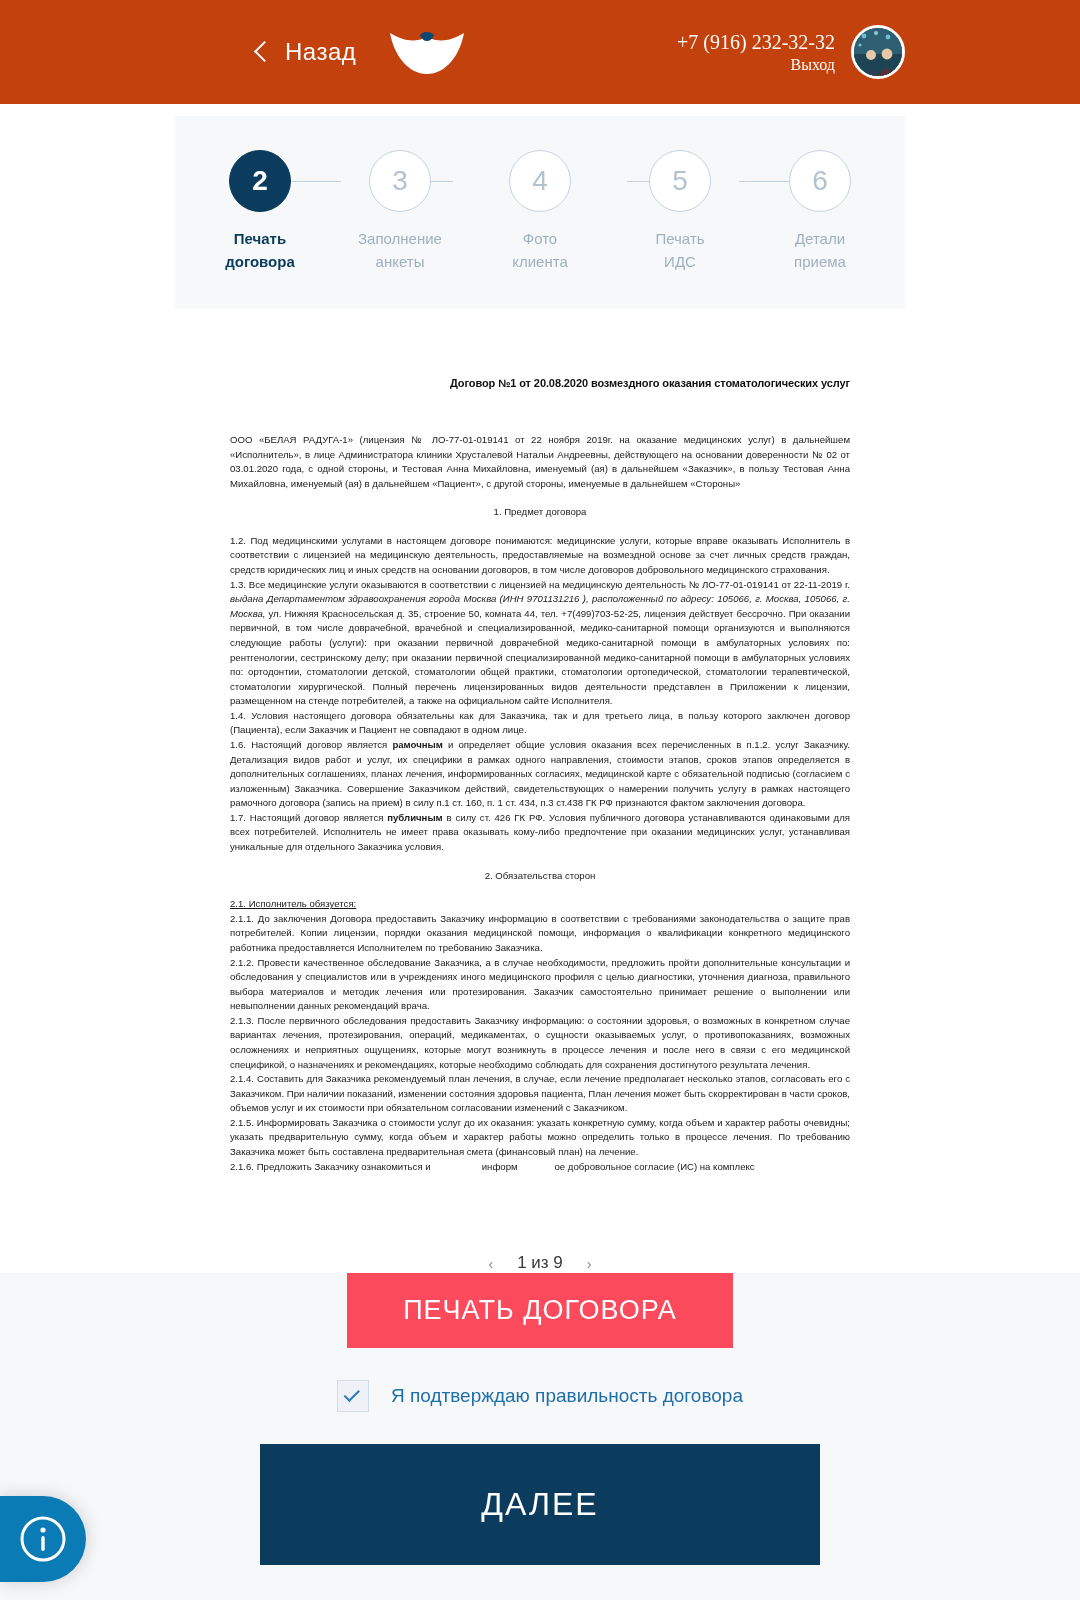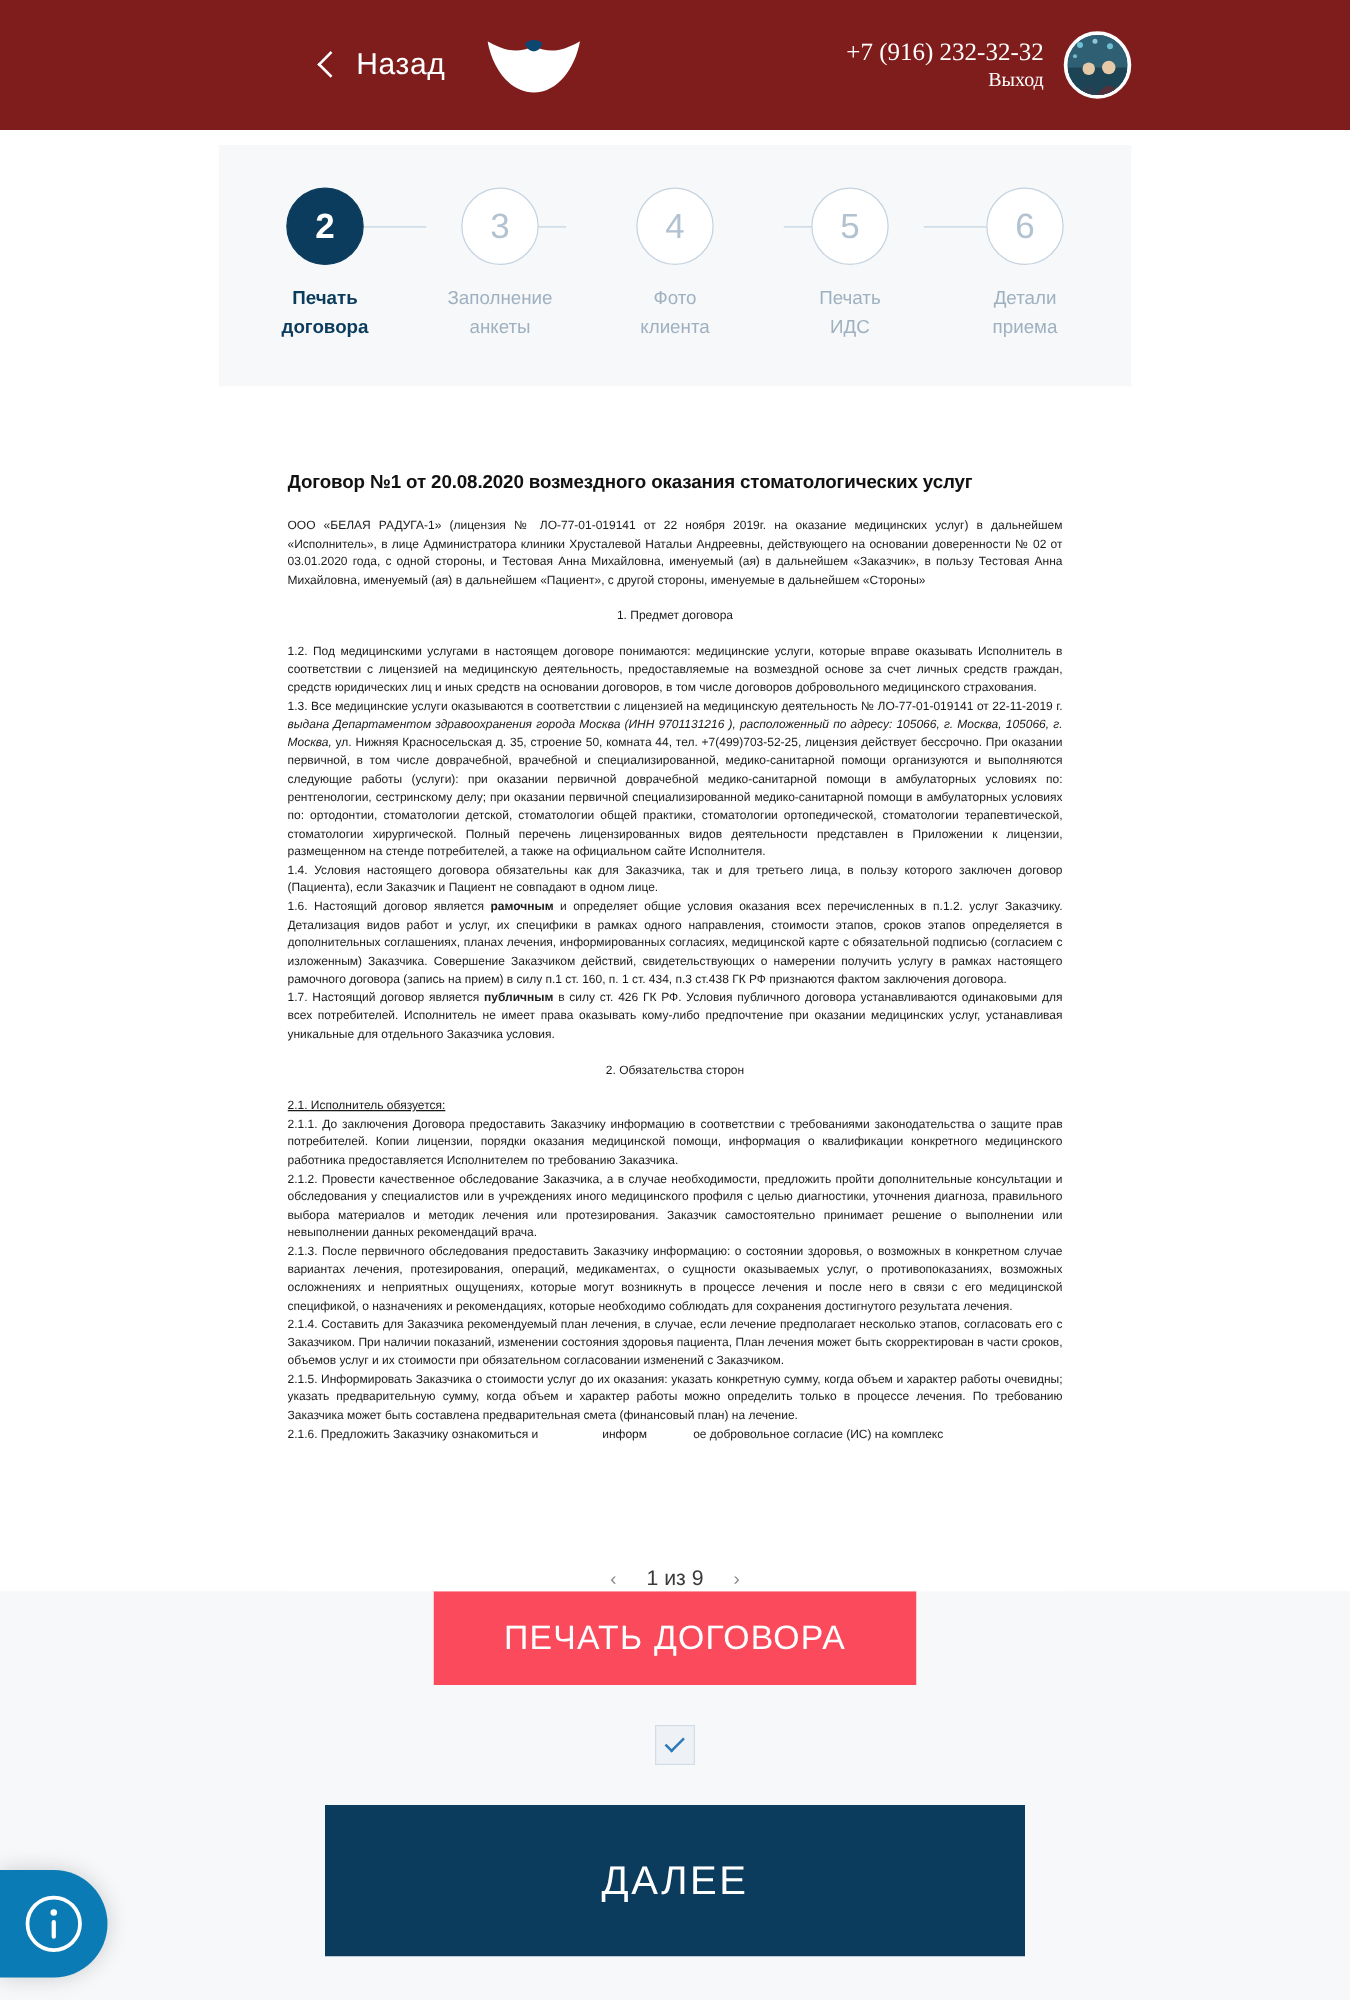--- a/index.html
+++ b/index.html
@@ -7,21 +7,21 @@
     width: 1080px; height: 1600px;
     font-family: "Liberation Sans", sans-serif;
     background: #ffffff;
     overflow: hidden;
   }
 
   
   .header {
     position: relative;
     height: 104px;
-    background: #7f1d1d;
+    background: #c2410c;
     display: flex;
     align-items: center;
     justify-content: center;
   }
   .header-inner {
     width: 730px;
     height: 100%;
     display: flex;
     align-items: center;
     position: relative;
@@ -148,25 +148,25 @@
 
   
   .doc-wrap {
     width: 620px;
     margin: 24px auto 0 auto;
     background: #ffffff;
     padding: 44px 0 0 0;
     position: relative;
   }
   .doc-title {
-    font-size: 15px;
+    font-size: 11px;
     font-weight: bold;
-    text-align: left;
+    text-align: right;
     color: #111;
-    margin-bottom: 20px;
+    margin-bottom: 44px;
     letter-spacing: -0.1px;
   }
   .doc-body { font-size: 9.6px; line-height: 1.52; color: #1a1a1a; text-align: justify; }
   .doc-body p { margin: 0; text-align: justify; }
   .doc-center { text-align: center !important; margin: 14px 0 14px 0 !important; }
   .doc-body .it { font-style: italic; }
   .doc-body .b { font-weight: bold; }
   .doc-body .u { text-decoration: underline; }
   .redacted { background: #ffffff; color: transparent; }
 
@@ -375,20 +375,21 @@
     </div>
   </div>
 
   <div class="actions-bg">
     <button class="print-btn">ПЕЧАТЬ ДОГОВОРА</button>
 
     <div class="confirm-row">
       <div class="cbox">
           <i style="display: block;"></i>
         </div>
+      <span class="confirm-label">Я подтверждаю правильность договора</span>
     </div>
 
     <button class="next-btn">ДАЛЕЕ</button>
   </div>
 
   <div class="footer">
     
     
     
     

